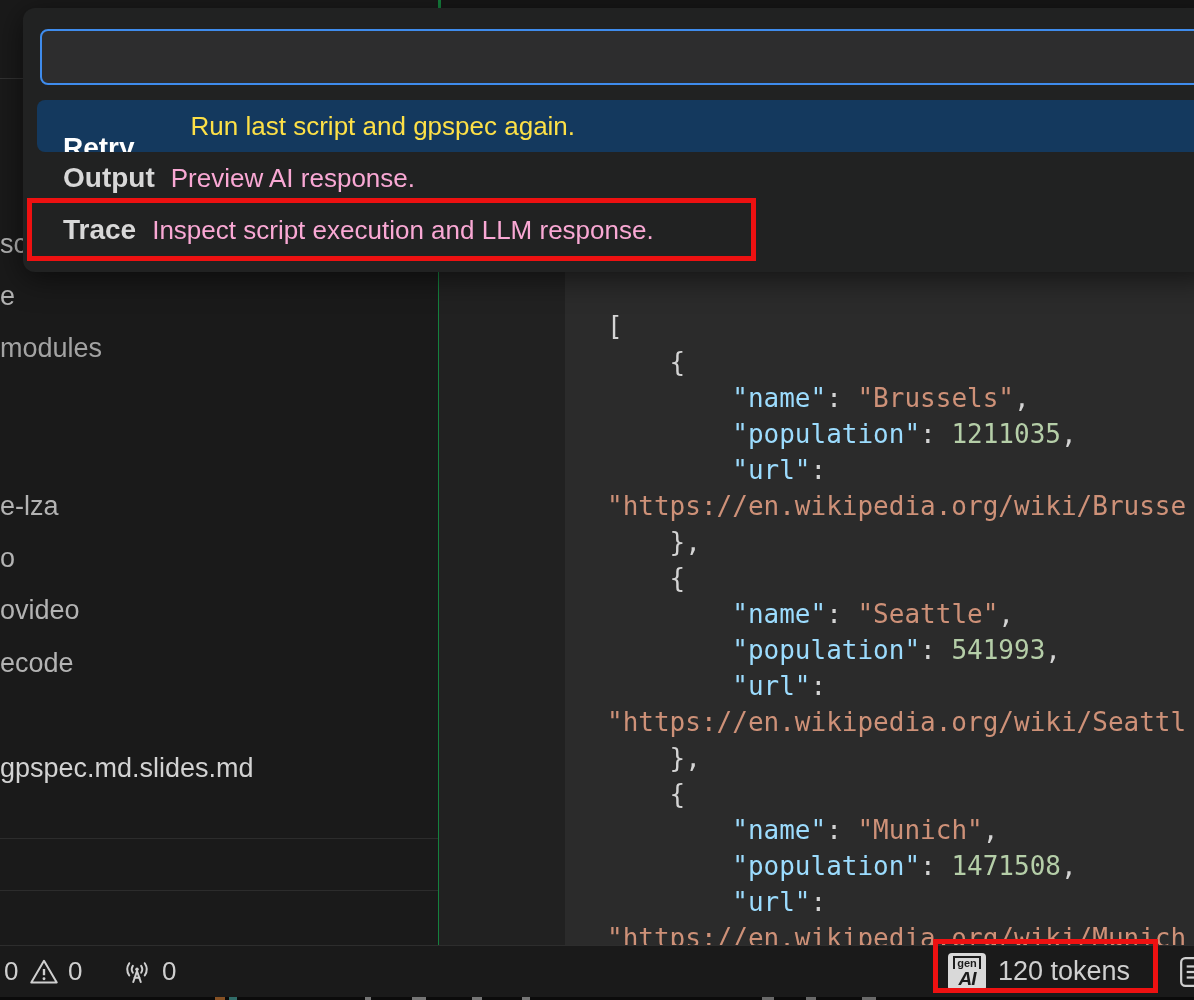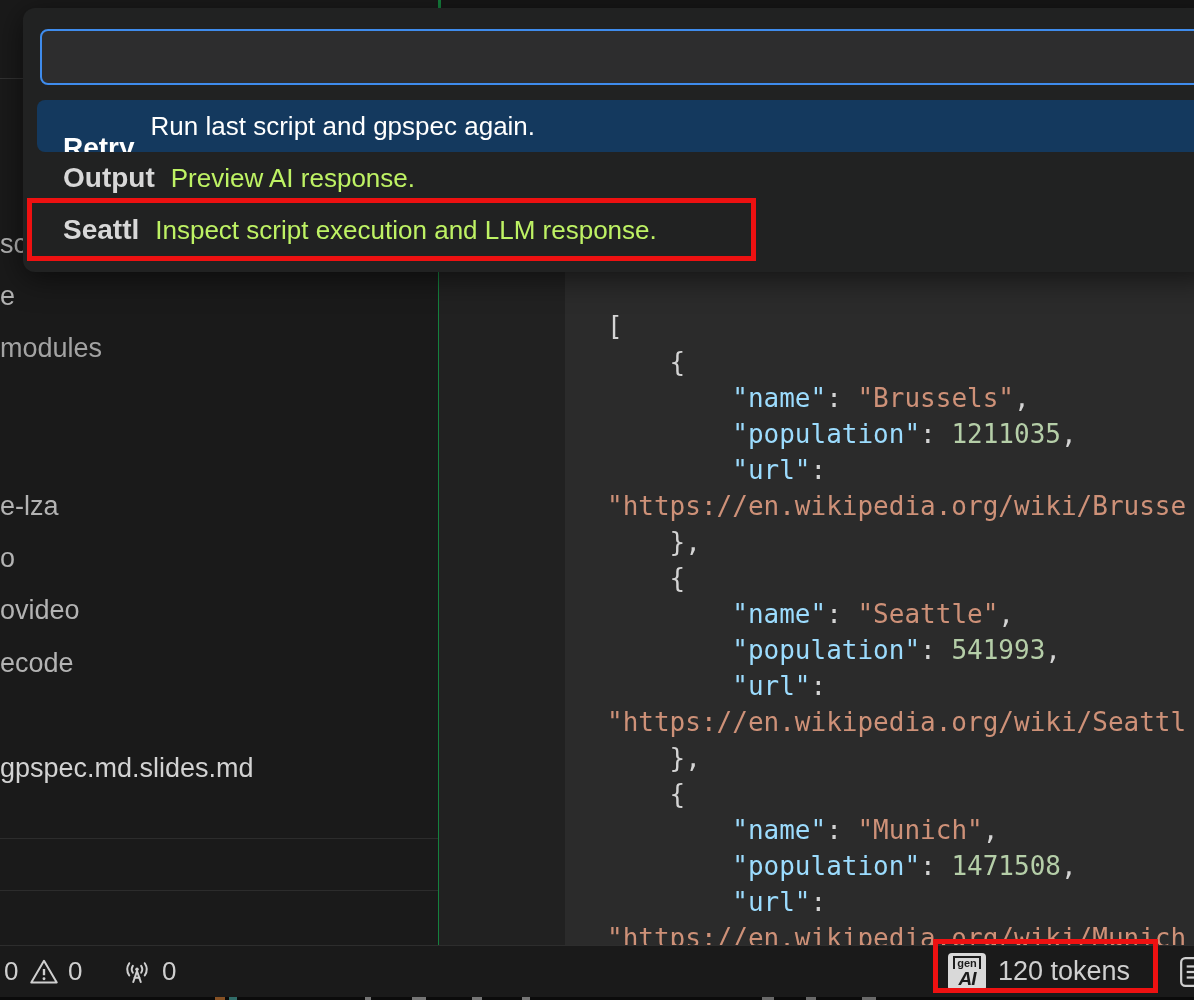--- a/index.html
+++ b/index.html
@@ -50,22 +50,22 @@
     font-family:"Liberation Sans",sans-serif;
   }
   #qp-list{position:absolute;left:14px;top:92px;width:1168px;}
   .qp-row{
     height:52px;display:flex;align-items:center;gap:16px;
     padding-left:26px;border-radius:8px;white-space:nowrap;overflow:hidden;
   }
   .qp-row.selected{background:var(--sel,#14395e);}
   .qp-label{font-size:28px;font-weight:600;color:#d8d8d8;}
   .qp-row.selected .qp-label{color:#ffffff;margin-top:44px;}
-  .qp-desc{font-size:26px;color:#bef264;}
-  .qp-row.selected .qp-desc{color:#ffffff;}
+  .qp-desc{font-size:26px;color:#f9a8d4;}
+  .qp-row.selected .qp-desc{color:#fde047;margin-left:40px;}
   
   .annotation{
     position:absolute;border:5px solid var(--anno,#ee1111);
     box-sizing:border-box;z-index:100;background:transparent;pointer-events:none;
   }
   #anno-trace{left:27px;top:198px;width:729px;height:63px;}
   #anno-tokens{left:933px;top:939px;width:225px;height:54px;}
   
   #status-bar{
     position:absolute;left:0;top:945px;width:1194px;height:52px;
@@ -159,21 +159,21 @@
     <div id="qp-list">
         <div class="qp-row selected">
           <span class="qp-label">Retry</span>
           <span class="qp-desc">Run last script and gpspec again.</span>
         </div>
         <div class="qp-row">
           <span class="qp-label">Output</span>
           <span class="qp-desc">Preview AI response.</span>
         </div>
         <div class="qp-row">
-          <span class="qp-label">Seattl</span>
+          <span class="qp-label">Trace</span>
           <span class="qp-desc">Inspect script execution and LLM response.</span>
         </div>
       </div>
   </div>
 
   <div id="anno-trace" class="annotation"></div>
   <div id="anno-tokens" class="annotation"></div>
 
   <div id="status-bar">
     <div class="sb-item" style="left:4px;">

